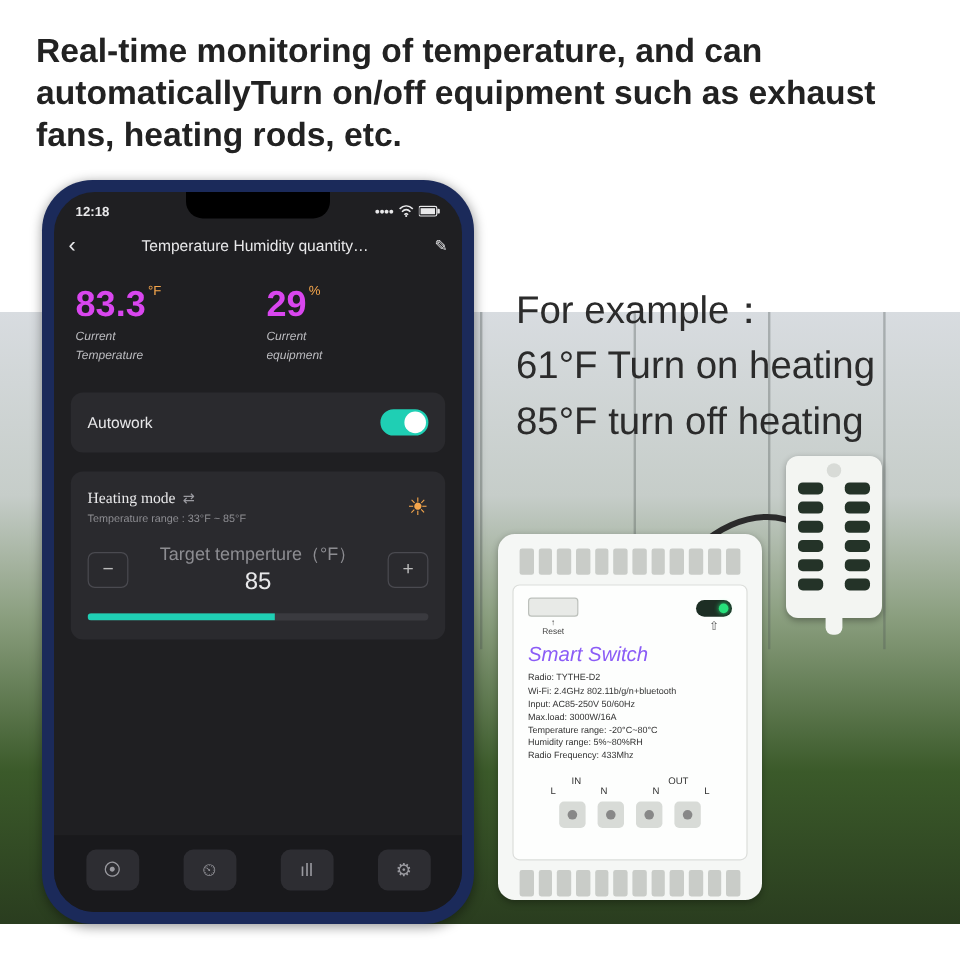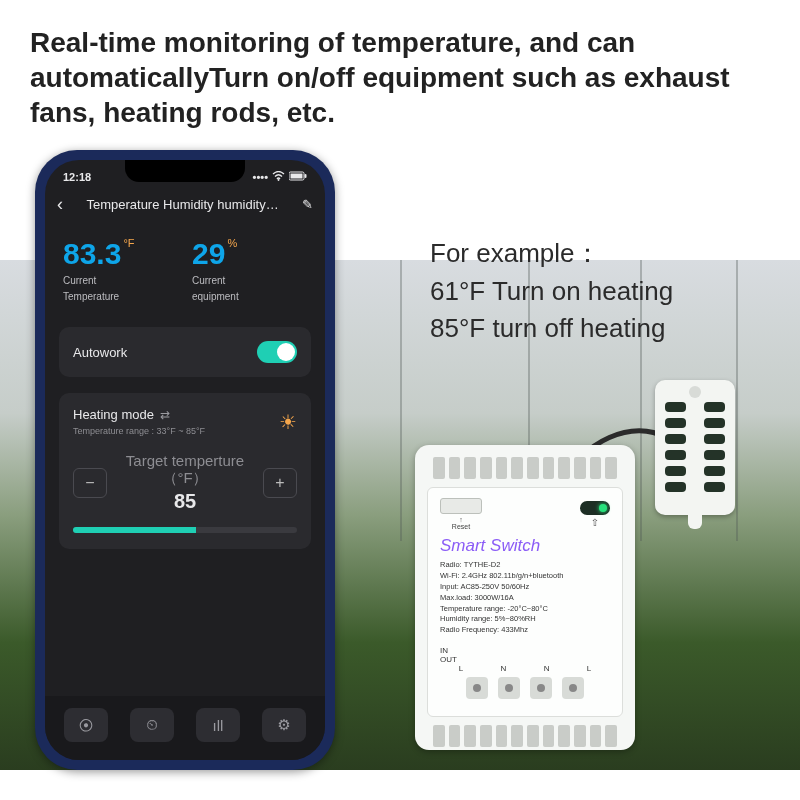--- a/index.html
+++ b/index.html
@@ -21,26 +21,26 @@
     position: absolute; top: 0; height: 55%;
     width: 2px; background: rgba(80,90,85,.35);
   }
   .headline {
     position: absolute; left: 30px; right: 30px; top: 25px;
     font-size: 28px; line-height: 1.25; font-weight: 600;
     color: #222; z-index: 5;
   }
   .example-text {
     position: absolute; left: 430px; top: 235px;
-    font-size: 26px; line-height: 1.45; color: #2b2b2b; z-index: 5;
+    font-size: 32px; line-height: 1.45; color: #2b2b2b; z-index: 5;
   }
   
   .phone {
     position: absolute; left: 35px; top: 150px;
-    width: 300px; height: 620px;
+    width: 360px; height: 620px;
     background: #1b2a5a;
     border-radius: 42px;
     padding: 10px;
     z-index: 4;
     box-shadow: 0 2px 10px rgba(0,0,0,.4);
   }
   .screen {
     width: 100%; height: 100%;
     background: #1f1f22;
     border-radius: 34px;
@@ -64,54 +64,54 @@
     display: flex; align-items: center; gap: 8px;
     padding: 8px 12px 12px; font-size: 13px;
   }
   .page-header .title { flex: 1; text-align: center; white-space: nowrap; overflow: hidden; text-overflow: ellipsis; font-weight: 500;}
   .chev { font-size: 18px; }
   .readings {
     display: flex; gap: 14px; padding: 10px 18px 16px;
   }
   .reading { flex: 1; }
   .reading .val {
-    color: #0ea5e9; font-size: 30px; font-weight: 600; display: inline-block;
+    color: #d946ef; font-size: 30px; font-weight: 600; display: inline-block;
   }
   .reading .unit { color: #f5a64c; font-size: 11px; vertical-align: top; margin-left: 2px;}
-  .reading .lbl { font-size: 10px; color: #bcbcc0; margin-top: 4px; line-height: 1.2;}
+  .reading .lbl { font-size: 10px; color: #bcbcc0; margin-top: 4px; line-height: 1.2; font-style: italic;}
   .card {
     background: #2a2a2e; margin: 8px 14px; border-radius: 10px;
     padding: 14px 14px;
   }
   .row-between { display: flex; justify-content: space-between; align-items: center; }
   .autowork-label { font-size: 13px; }
   .toggle {
     width: 40px; height: 22px; background: #1fcfb4;
     border-radius: 11px; position: relative;
   }
   .toggle::after {
     content: ""; position: absolute; right: 2px; top: 2px;
     width: 18px; height: 18px; background: #fff; border-radius: 50%;
   }
   .mode-card { padding: 14px 14px 16px; }
-  .mode-title { font-size: 13px; display: flex; align-items: flex-end; gap: 6px;}
+  .mode-title { font-size: 13px; display: flex; align-items: flex-end; gap: 6px; font-family: Liberation Serif, serif;}
   .mode-sub { font-size: 9px; color: #8d8d92; margin-top: 4px;}
   .sun { color: #f5a64c; font-size: 20px;}
   .target-row {
     display: flex; align-items: center; justify-content: space-between;
     margin-top: 16px; gap: 10px;
   }
   .stepper-btn {
     width: 34px; height: 30px; border: 1px solid #4a4a50; border-radius: 6px;
     display: flex; align-items: center; justify-content: center;
     color: #bbb; font-size: 16px;
   }
   .target-center { flex: 1; text-align: center; }
   .target-label { font-size: 15px; color: #8d8d92;}
-  .target-val { font-size: 20px; font-weight: 700; margin-top: 2px;}
+  .target-val { font-size: 20px; font-weight: 400; margin-top: 2px;}
   .progress {
     margin-top: 14px; height: 6px; background: #3a3a3f; border-radius: 3px;
     overflow: hidden;
   }
   .progress-fill { height: 100%; width: 55%; background: #1fcfb4;}
   .bottom-nav {
     margin-top: auto;
     display: flex; justify-content: space-around;
     padding: 12px 8px 18px;
     background: #19191c;
@@ -145,21 +145,21 @@
     padding: 10px 12px; position: relative;
   }
   .device .btn-row { display: flex; justify-content: space-between; align-items: center; margin-bottom: 6px;}
   .device .reset { font-size: 7px; color: #444;}
   .device .pushbtn { width: 42px; height: 16px; background: #e8eae7; border: 1px solid #bcc0bb; border-radius: 3px; position: relative;}
   .device .led { width: 30px; height: 14px; background: #1d2e24; border-radius: 7px; position: relative;}
   .device .led::after { content:""; position:absolute; right:3px; top:3px; width:8px; height:8px; background:#27e07b; border-radius:50%; box-shadow:0 0 4px #27e07b;}
   .device .wifi { font-size: 10px; color: #555;}
   .device .brand { font-size: 17px; font-weight: 500; font-style: italic; color: #8b5cf6; margin-top: 6px;}
   .device .specs { font-size: 7.5px; line-height: 1.45; color: #333; margin-top: 4px;}
-  .device .io-row { display: flex; justify-content: space-around; margin-top: 10px; font-size: 8px; color: #333; flex-direction: column;}
+  .device .io-row { display: flex; justify-content: space-around; margin-top: 10px; font-size: 8px; color: #333;}
   .device .io-labels { display: flex; justify-content: space-around; font-size: 8px; color: #333;}
   .device .terminals { display: flex; gap: 10px; justify-content: center; margin-top: 4px;}
   .device .term { width: 22px; height: 22px; background: #d8dbd7; border-radius: 4px; display:flex; align-items:center; justify-content:center;}
   .device .term::after { content:""; width:8px; height:8px; background:#888; border-radius:50%;}
   
   .sensor {
     position: absolute; left: 655px; top: 380px;
     width: 80px; height: 135px;
     background: #f3f5f2;
     border-radius: 10px;
@@ -217,21 +217,21 @@
           <svg width="18" height="10" viewBox="0 0 18 10">
               <rect x="0" y="1" width="15" height="8" rx="1.5" fill="none" stroke="#e8e8ea"></rect>
               <rect x="1.5" y="2.5" width="12" height="5" fill="#e8e8ea"></rect>
               <rect x="15.5" y="3" width="2" height="4" rx="1" fill="#e8e8ea"></rect>
             </svg>
         </span>
       </div>
     </div>
     <div class="page-header">
       <span class="chev">‹</span>
-      <span class="title">Temperature Humidity humidity…</span>
+      <span class="title">Temperature Humidity quantity…</span>
       <span>✎</span>
     </div>
     <div class="readings">
       <div class="reading">
         <span class="val">83.3</span><span class="unit">°F</span>
         <div class="lbl">Current</div>
         <div class="lbl">Temperature</div>
       </div>
       <div class="reading">
         <span class="val">29</span><span class="unit">%</span>

